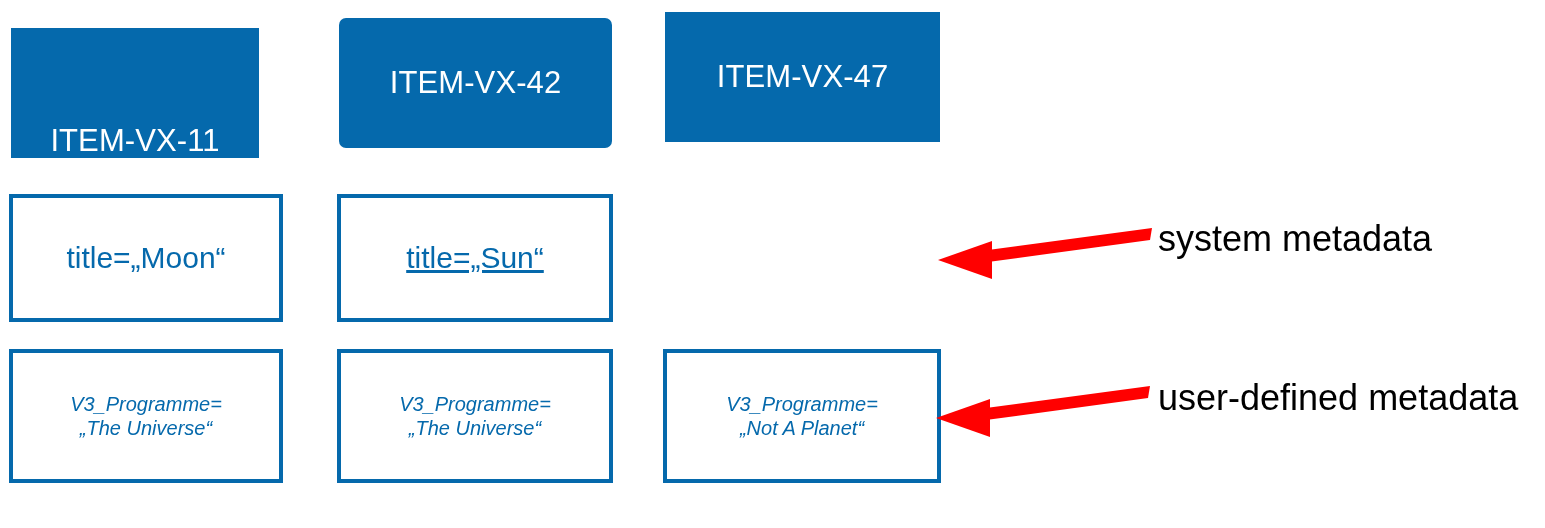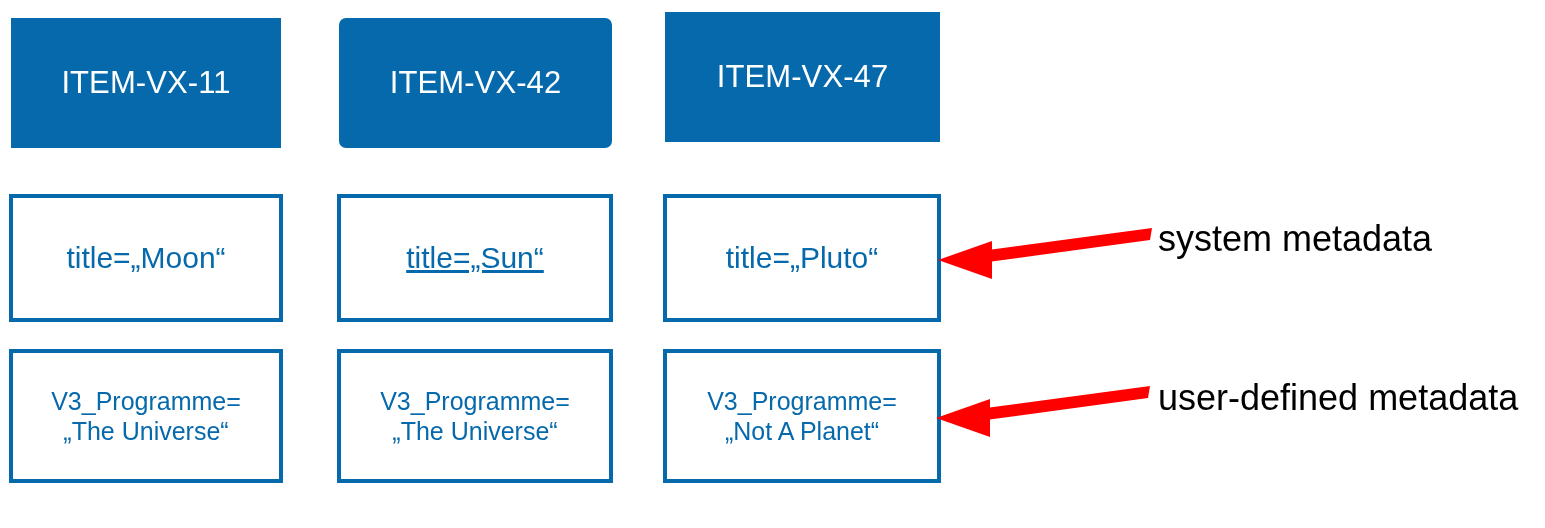--- a/index.html
+++ b/index.html
@@ -44,21 +44,21 @@
     background: #ffffff;
     border: 4px solid #0569AC;
     color: #0569AC;
   }
   .meta-box .txt {
     display: block;
     width: 100%;
     line-height: 1.22;
   }
   .meta-sys .txt   { font-size: 30px; }
-  .meta-user .txt  { font-size: 25px; }
+  .meta-user .txt  { font-size: 20px; font-style: italic; }
 
   
   .annotation {
     position: absolute;
     color: #000000;
     font-size: 36px;
     line-height: 1.1;
     white-space: nowrap;
   }
 
@@ -66,21 +66,21 @@
   .arrow-svg {
     position: absolute;
     pointer-events: none;
   }
 </style>
 </head>
 <body>
 
 <div id="canvas">
 
-  <div class="node item-box" style="left:11px; top:18px; width:270px; height:130px;">
+  <div class="node item-box" style="left:11px; top:28px; width:248px; height:130px;align-items:flex-end;">
     <span>ITEM-VX-11</span>
   </div>
 
   <div class="node meta-box meta-sys" style="left:9px; top:194px; width:274px; height:128px;">
     <span class="txt">title=„Moon“</span>
   </div>
 
   <div class="node meta-box meta-user" style="left:9px; top:349px; width:274px; height:134px; flex-direction:column;">
     <span class="txt">V3_Programme=</span>
     <span class="txt">„The Universe“</span>
@@ -96,23 +96,20 @@
 
   <div class="node meta-box meta-user" style="left:337px; top:349px; width:276px; height:134px; flex-direction:column;">
     <span class="txt">V3_Programme=</span>
     <span class="txt">„The Universe“</span>
   </div>
 
   <div class="node item-box" style="left:665px; top:12px; width:275px; height:130px;">
     <span>ITEM-VX-47</span>
   </div>
 
-  <div class="node meta-box meta-sys" style="left:663px; top:194px; width:278px; height:128px;">
-    <span class="txt">title=„Pluto“</span>
-  </div>
 
   <div class="node meta-box meta-user" style="left:663px; top:349px; width:278px; height:134px; flex-direction:column;">
     <span class="txt">V3_Programme=</span>
     <span class="txt">„Not A Planet“</span>
   </div>
 
   <svg class="arrow-svg" style="left:930px; top:215px;" width="230" height="70" viewBox="0 0 230 70">
 
     <polygon points="222,13 220,25 58,47 58,35" fill="#FF0000"></polygon>
 

